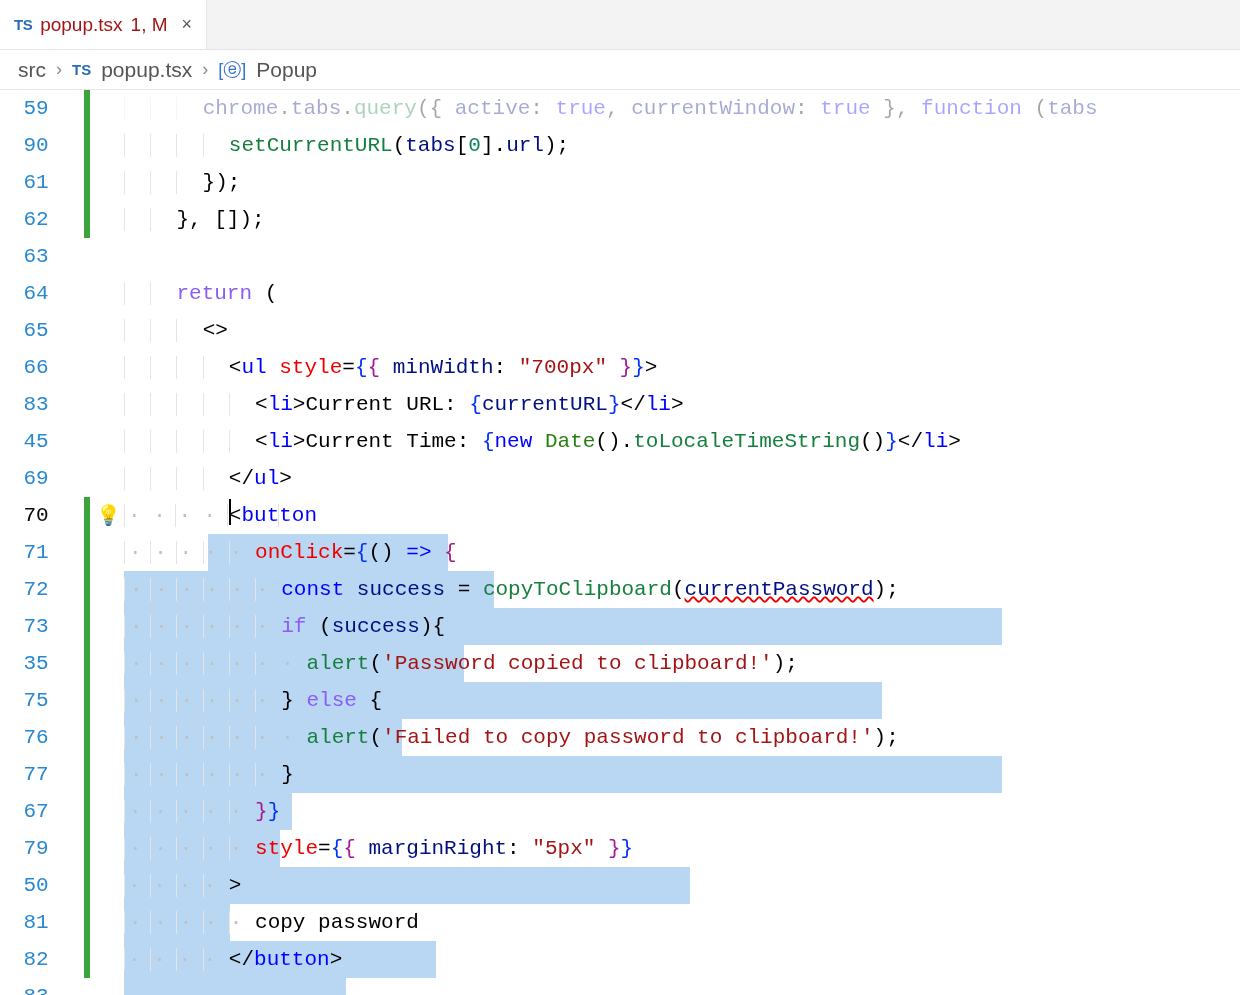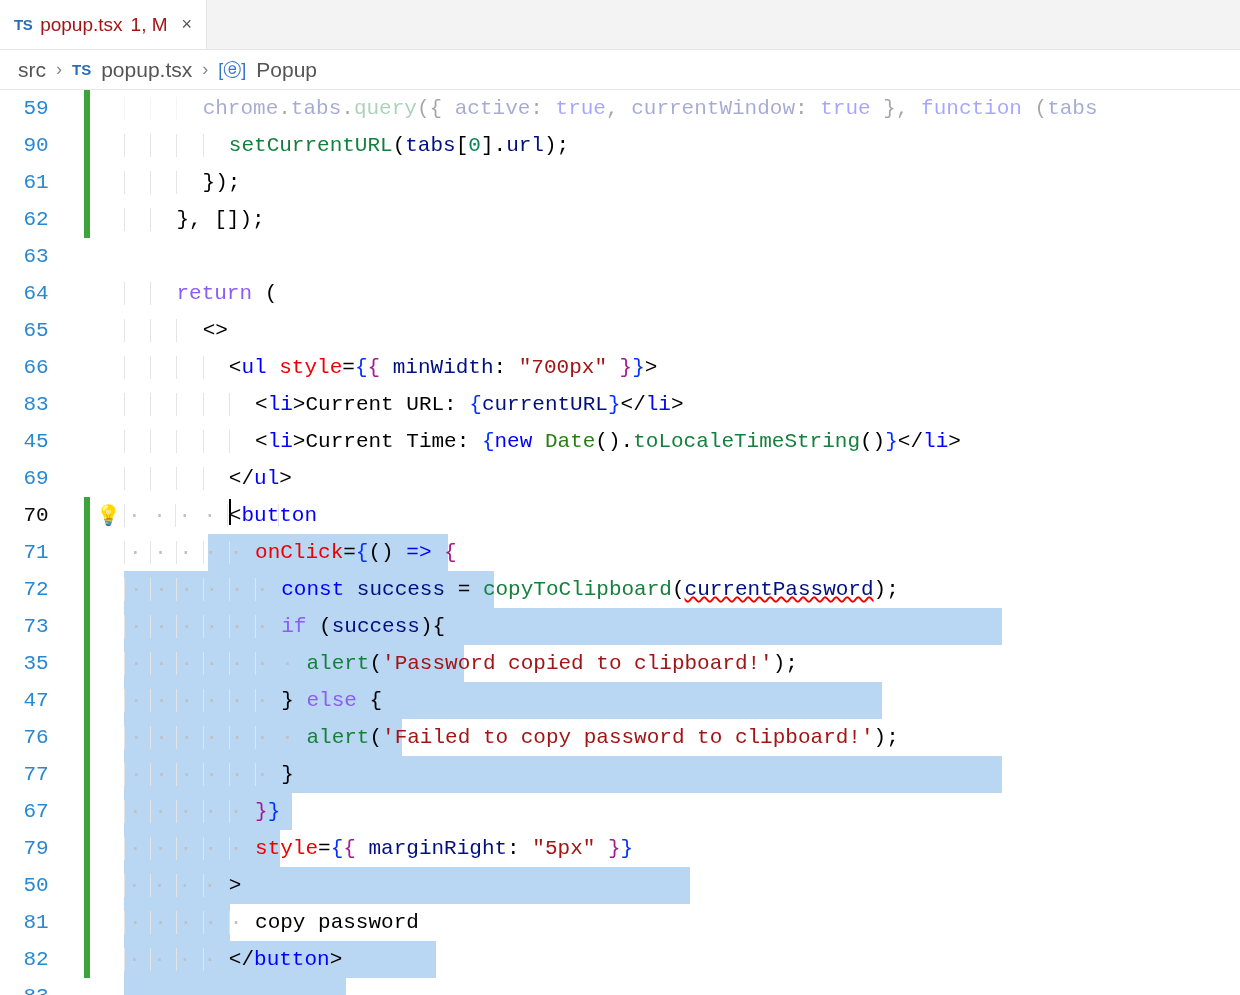--- a/index.html
+++ b/index.html
@@ -203,21 +203,21 @@
       <div class="ln">65</div>
       <div class="ln">66</div>
       <div class="ln">83</div>
       <div class="ln">45</div>
       <div class="ln">69</div>
       <div class="ln current">70</div>
       <div class="ln">71</div>
       <div class="ln">72</div>
       <div class="ln">73</div>
       <div class="ln">35</div>
-      <div class="ln">47</div>
+      <div class="ln">75</div>
       <div class="ln">76</div>
       <div class="ln">77</div>
       <div class="ln">67</div>
       <div class="ln">79</div>
       <div class="ln">50</div>
       <div class="ln">81</div>
       <div class="ln">82</div>
       <div class="ln">83</div>
     </div>
   <div class="diff-bar" id="diffbar">

